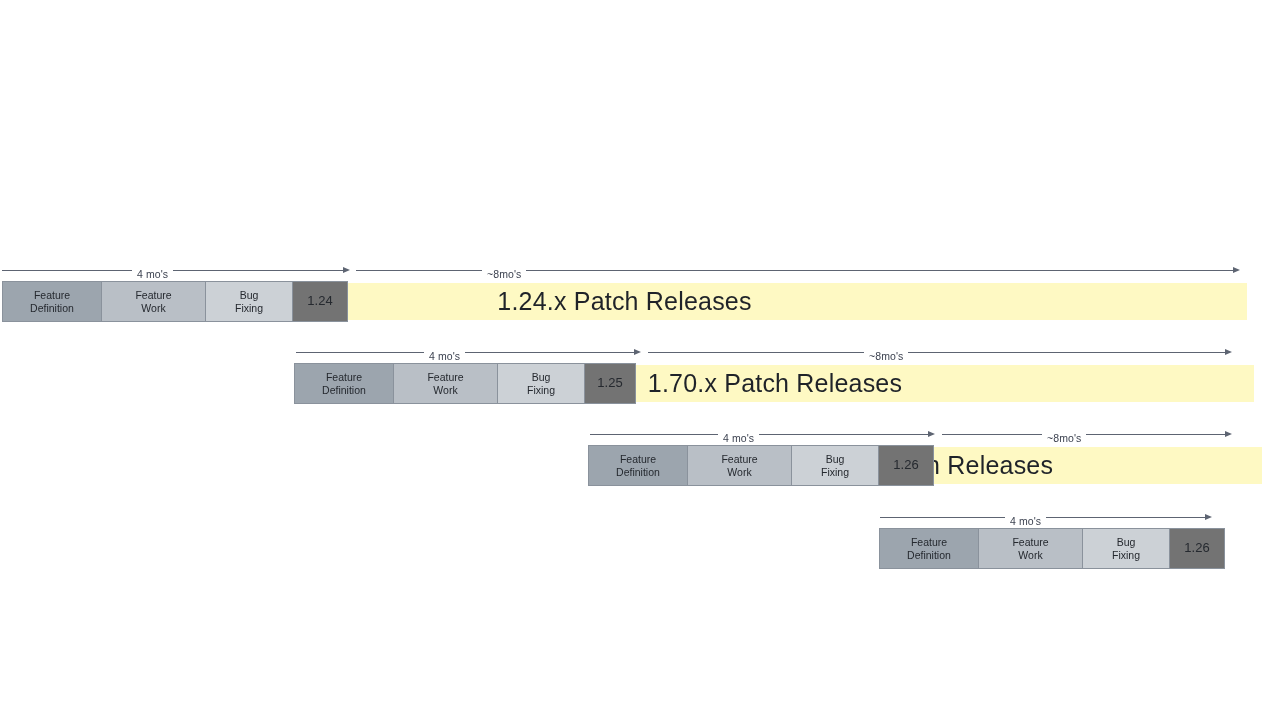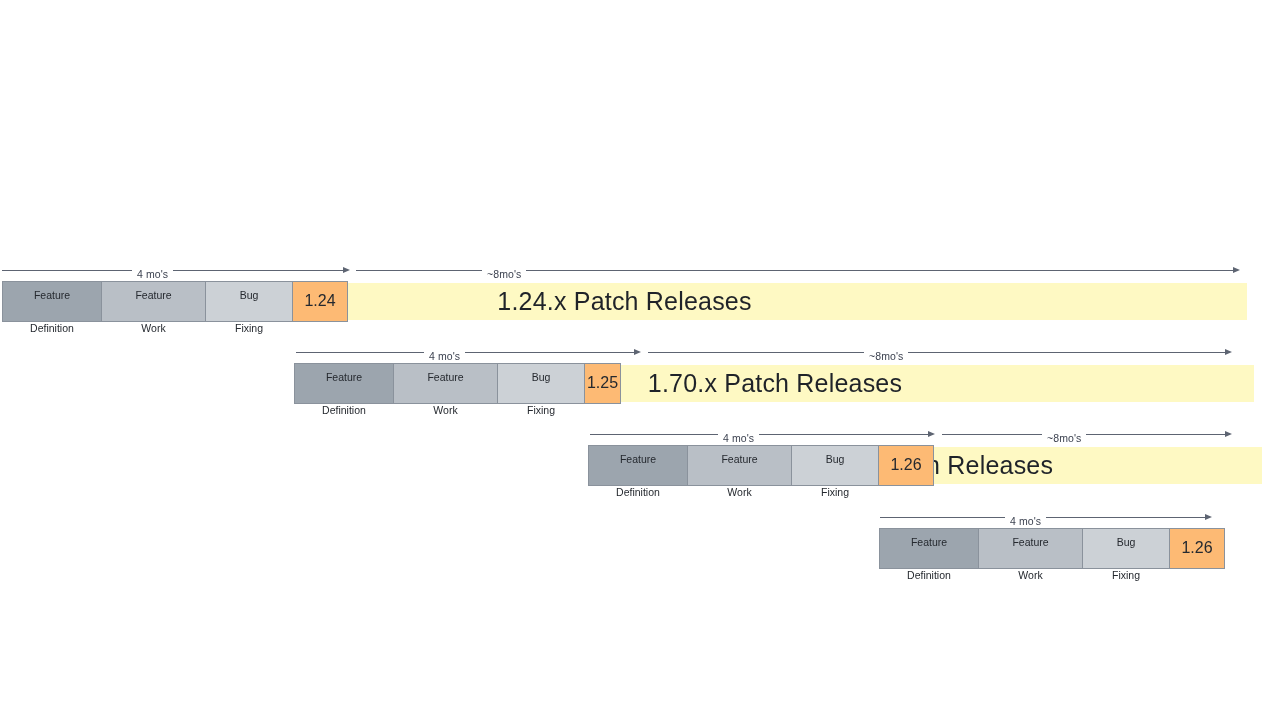--- a/index.html
+++ b/index.html
@@ -86,23 +86,23 @@
     justify-content: center;
     font-size: 10.5px;
     line-height: 12.5px;
     color: #25292f;
     text-align: center;
     margin-right: -1px;
   }
   .stage-def  { background: #9ca5ae; }
   .stage-work { background: #b9bfc6; }
   .stage-bug  { background: #ccd1d6; }
-  .stage-ver  { background: #fdba74; font-size: 16px; }
-
-  .stage span { display: block; margin-top: 20px; }
+  .stage-ver  { background: #737373; font-size: 13px; }
+
+  .stage span { display: block; }
 
   
   .patch-bar {
     position: absolute;
     top: 24px;
     height: 37px;
     background: #fef9c3;
     display: flex;
     align-items: center;
     justify-content: center;
@@ -191,21 +191,21 @@
         <span>Definition</span>
       </div>
       <div class="stage stage-work" style="width:105px;">
         <span>Feature</span>
         <span>Work</span>
       </div>
       <div class="stage stage-bug" style="width:88px;">
         <span>Bug</span>
         <span>Fixing</span>
       </div>
-      <div class="stage stage-ver" style="width:37px;">1.25</div>
+      <div class="stage stage-ver" style="width:52px;">1.25</div>
     </div>
   </div>
 
   <div class="release-row" style="top:409px;">
 
     <div class="arrow-band" style="left:590px; width:345px;">
       <div class="arrow-track" style="left:0; width:345px;">
         <div class="arrow-seg" style="width:128px;"></div>
         <div class="arrow-label">4 mo's</div>
         <div class="arrow-seg" style="flex:1 1 auto;"></div>

